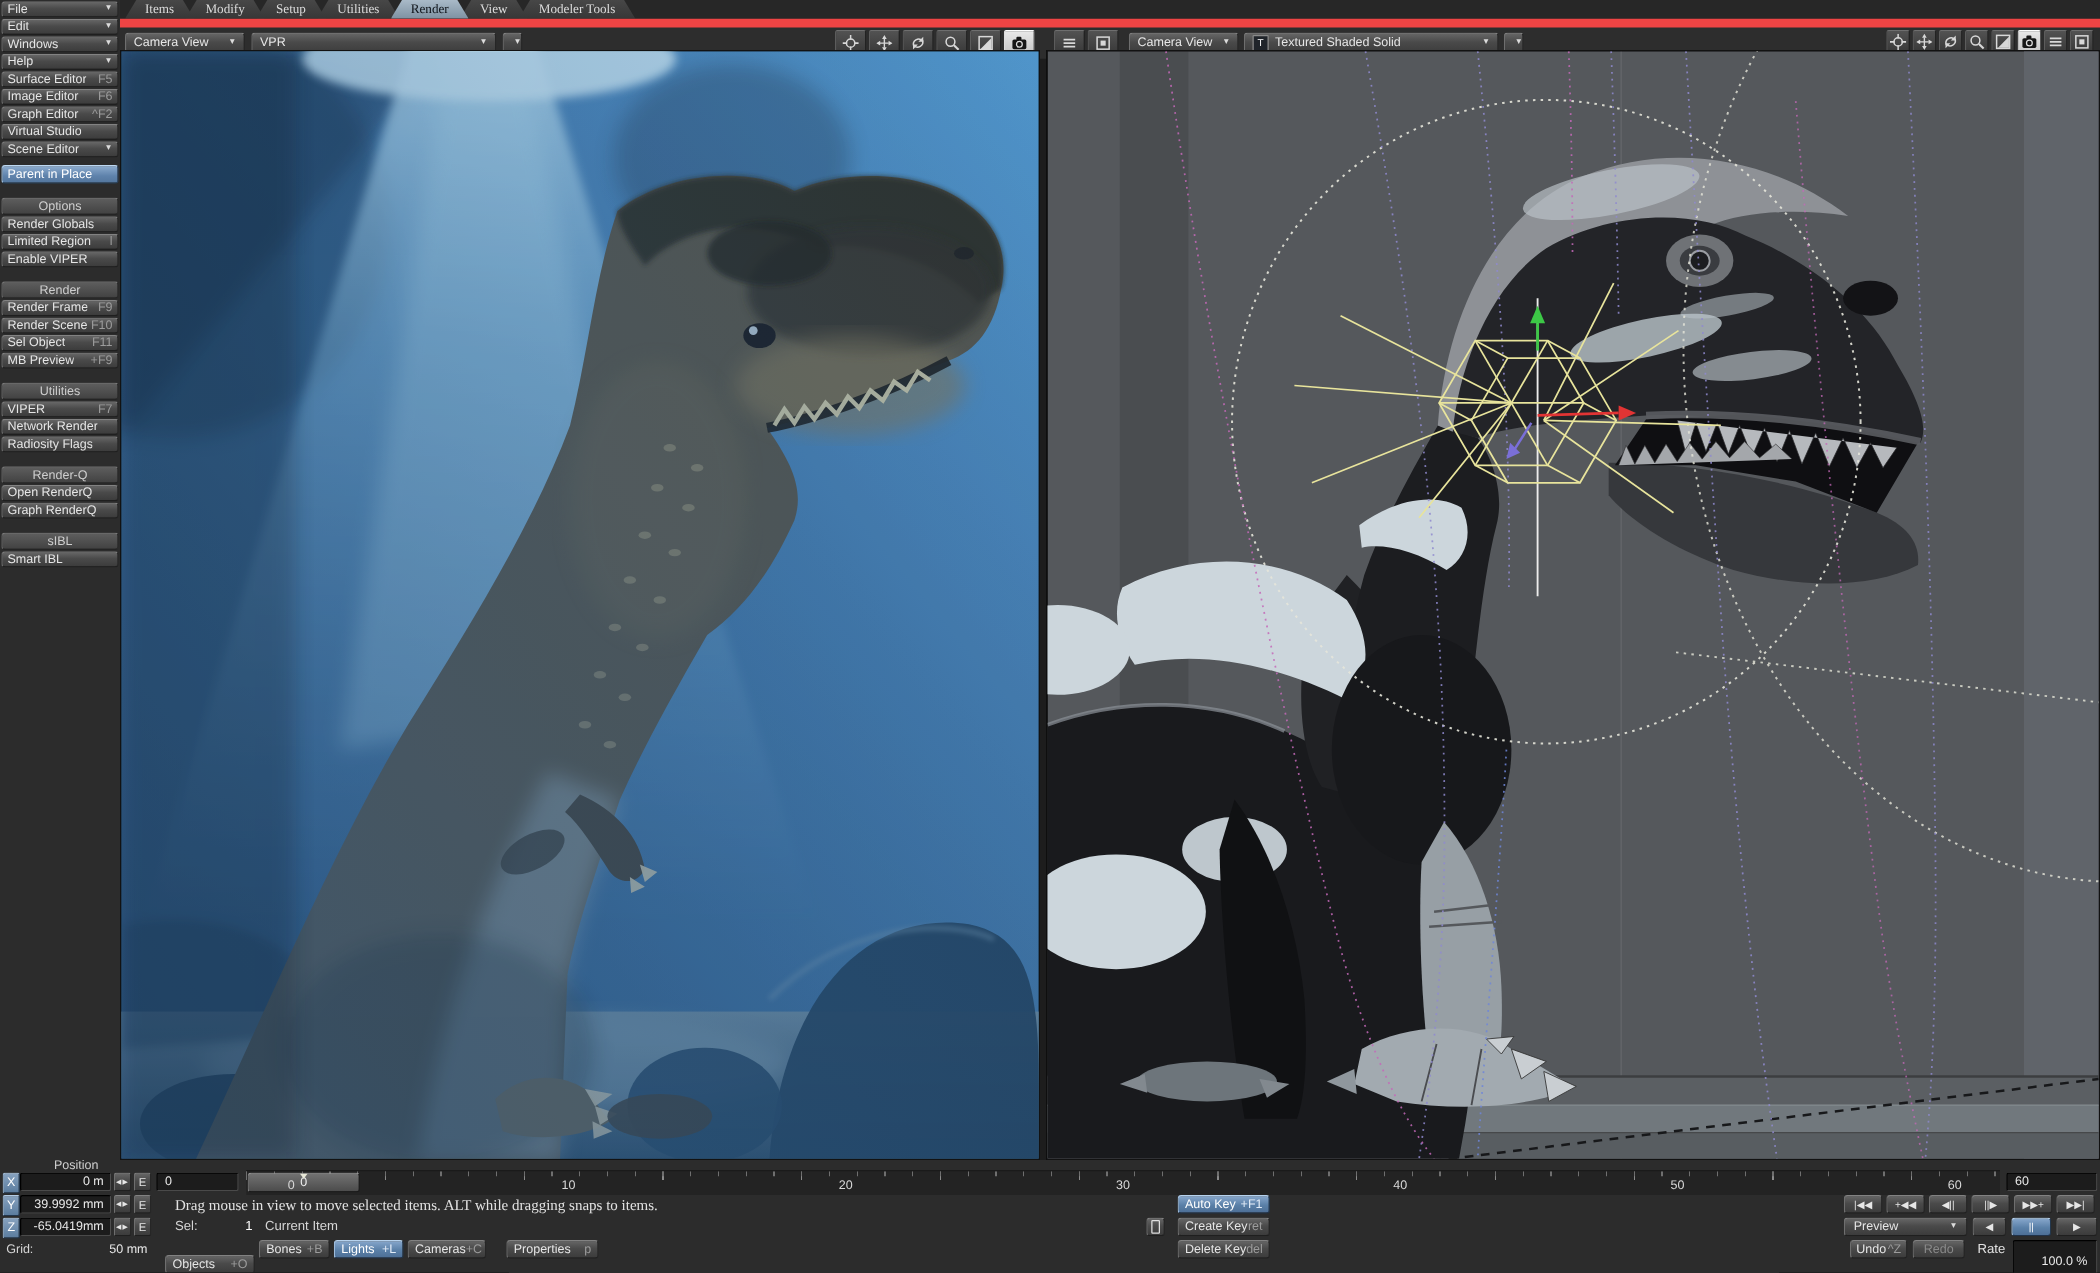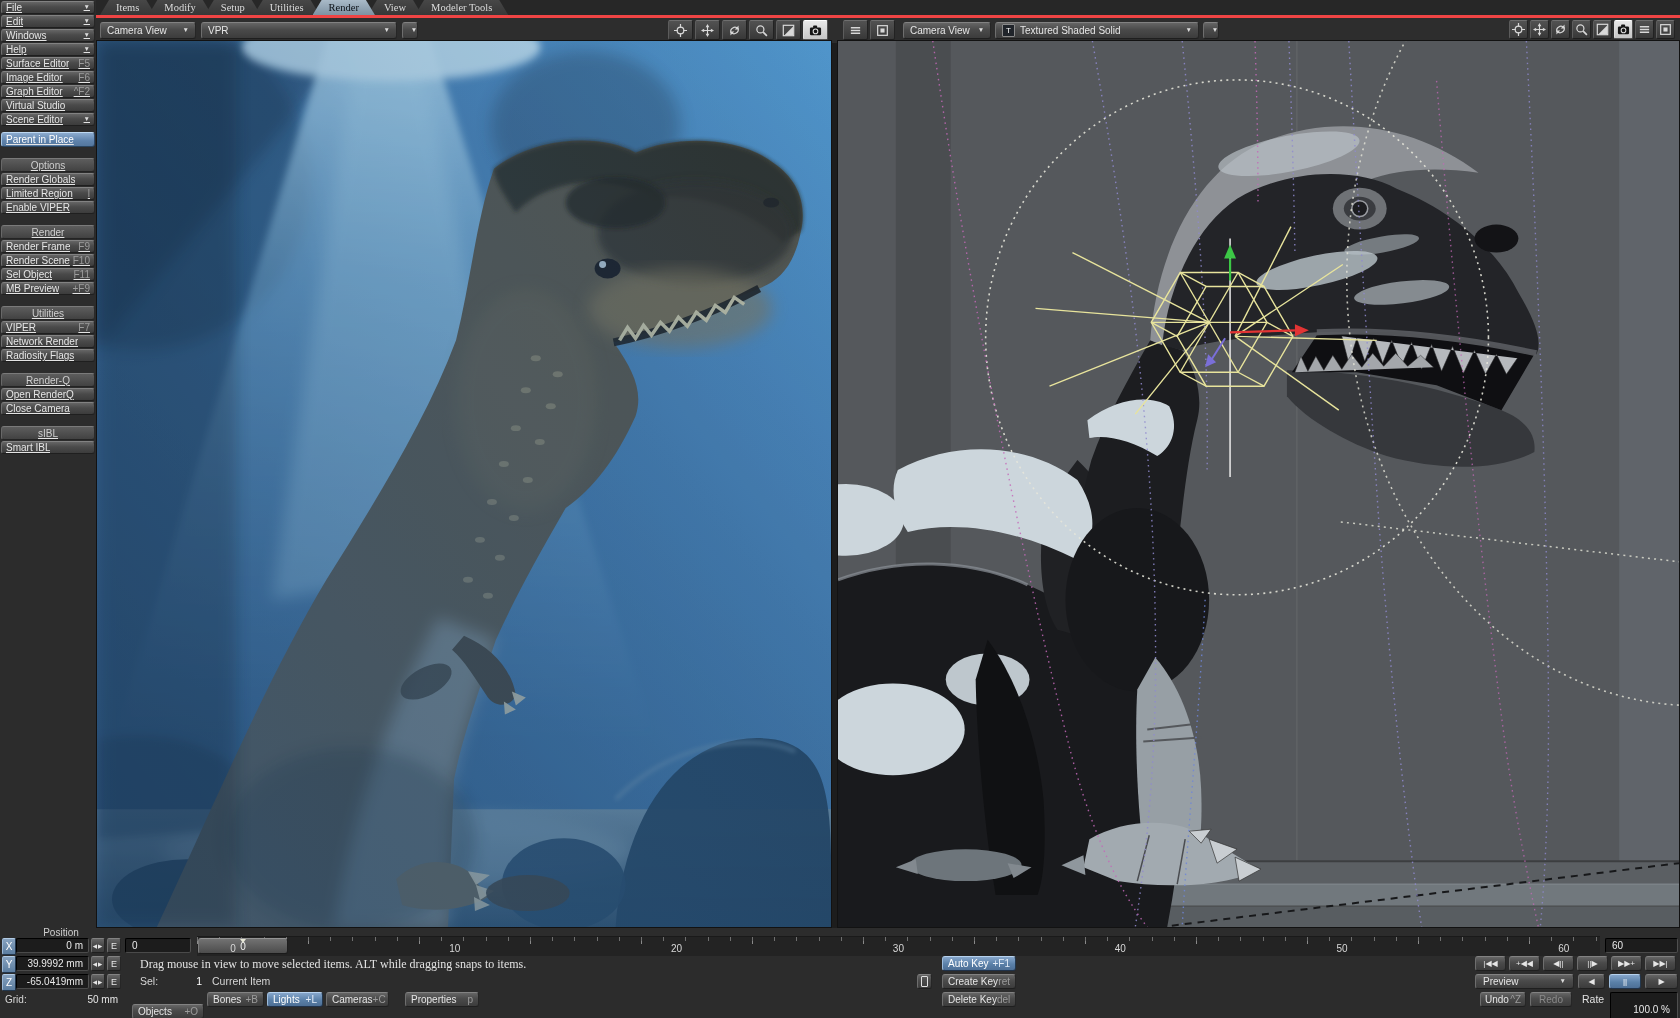--- a/index.html
+++ b/index.html
@@ -18,38 +18,38 @@
               border-color:#b6d2ee #23374d #20324a #9dbcdc;color:#fff;text-align:right;}
   .btn3d.blue .sc{color:#e2ecf8;}
   .btn3d.dim{color:#8a8a8a;}
   .field{background:#1c1c1c;border:1px solid;border-color:#000 #4f4f4f #4a4a4a #000;
          border-radius:2px;color:#e9e9e9;box-sizing:border-box;
          display:flex;align-items:center;}
   .arr{font-size:6.5px;color:#dcdcdc;line-height:1;}
   .sec-gap{height:9px;}
 
   
-  #sidebar{left:0;top:0;width:96px;height:1018px;background:#2c2c2c;text-decoration:underline;}
+  #sidebar{left:0;top:0;width:96px;height:1018px;background:#2c2c2c;}
   .sb-btn{height:13px;margin:1px 1px 1px 1px;padding:0 4px 0 4px;font-size:10px;}
   .sb-btn .lbl{overflow:hidden;}
   .sb-head{height:12px;margin:1px;background:linear-gradient(#5d5d5d,#424242);
            border:1px solid;border-color:#7a7a7a #2a2a2a #242424 #686868;border-radius:3px;
            display:flex;align-items:center;justify-content:center;color:#cfcfcf;font-size:10px;}
   .sb-btn.pip{height:15px;background:linear-gradient(#8cabce,#5e82ab 60%,#54779e);
               border-color:#bdd8f2 #2c4precision664 #2a4560 #a3c4e4;color:#fff;}
 
   
   #tabbar{left:96px;top:0;width:1584px;height:15px;background:#272727;display:flex;align-items:flex-end;padding-left:4px;box-sizing:border-box;font-family:Liberation Serif, serif;}
   .tab{position:relative;height:15px;line-height:15px;padding:0 16px;margin-right:-7px;
        color:#dcdcdc;font-size:10.5px;background:linear-gradient(#474747,#373737);
        clip-path:polygon(9px 0,calc(100% - 9px) 0,100% 100%,0 100%);cursor:default;}
   .tab.active{background:linear-gradient(#a9bac8,#7e92a2);color:#0d1218;z-index:2;}
 
   
-  #vpheader{left:96px;top:15px;width:1584px;height:25px;background:#2d2d2d;border-top:3px solid #ef4444;}
+  #vpheader{left:96px;top:15px;width:1584px;height:25px;background:#2d2d2d;border-top:7px solid #ef4444;}
   .vph-btn{height:17px;font-size:10px;padding:0 6px;}
   .vph-btn .arr{margin-left:auto;padding-left:8px;}
   .vp-icon{width:25px;height:20px;border-radius:2px;background:linear-gradient(#525252,#383838);
            border:1px solid;border-color:#6e6e6e #222 #1e1e1e #5c5c5c;
            display:flex;align-items:center;justify-content:center;color:#d8d8d8;box-sizing:border-box;}
   .vp-icon.small{width:19px;height:19px;}
   .vp-icon.active{background:linear-gradient(#e8e8e8,#c6c6c6);color:#161616;border-color:#fff #555 #555 #ddd;}
   .vp-icon svg{width:13px;height:13px;display:block;}
   .icon-row{display:flex;gap:2px;align-items:center;}
   .tshade-ico{width:11px;height:11px;background:#20242a;border:1px solid #8a8a8a;color:#fff;
@@ -201,21 +201,21 @@
       <span class="lbl">Radiosity Flags</span>
 
     </div>
       <div class="sec-gap"></div>
     <div class="sb-head">Render-Q</div>
       <div class="sb-btn btn3d">
       <span class="lbl">Open RenderQ</span>
 
     </div>
       <div class="sb-btn btn3d">
-      <span class="lbl">Close Camera</span>
+      <span class="lbl">Graph RenderQ</span>
 
     </div>
       <div class="sec-gap"></div>
     <div class="sb-head">sIBL</div>
       <div class="sb-btn btn3d">
       <span class="lbl">Smart IBL</span>
 
     </div>
     </div>
 </div>

